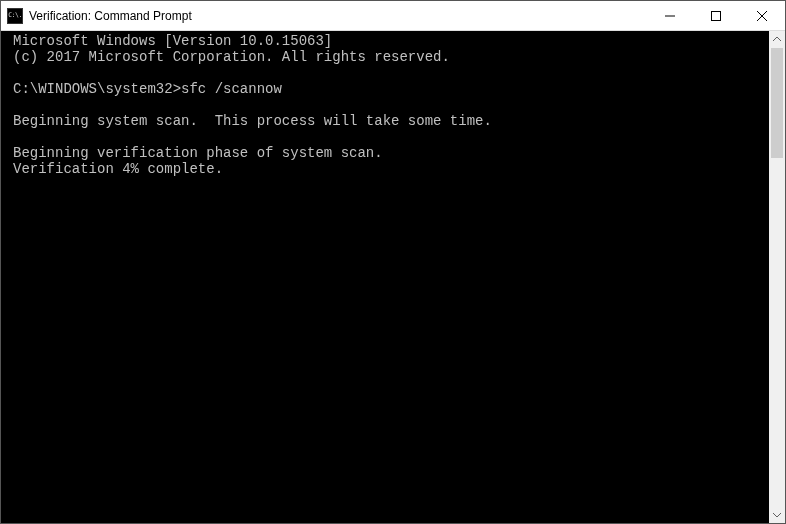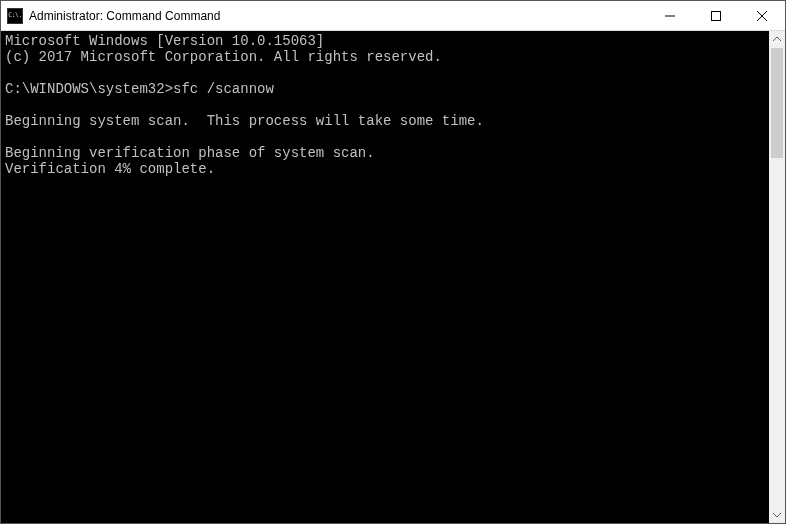--- a/index.html
+++ b/index.html
@@ -72,20 +72,21 @@
     .terminal {
       flex: 1;
       background: #000;
       color: #c0c0c0;
       font-family: Consolas, "Courier New", monospace;
       font-size: 14px;
       line-height: 16px;
       padding: 2px 4px;
       white-space: pre;
       overflow: hidden;
+      margin-left: 8px;
     }
     .scrollbar {
       width: 16px;
       background: #f0f0f0;
       position: relative;
       display: flex;
       flex-direction: column;
     }
     .sb-arrow {
       width: 16px;
@@ -112,21 +113,21 @@
     .term-line { min-height:16px; }
   </style>
 </head>
 <body>
 
 <div class="window">
   <div class="titlebar">
     <div class="titlebar-icon">
       <span class="titlebar-icon-text">C:\.</span>
     </div>
-    <div class="titlebar-title">Administrator: Command Command</div>
+    <div class="titlebar-title">Verification: Command Prompt</div>
     <div class="win-controls">
       <div class="win-btn">
         <svg width="10" height="10">
             <line x1="0" y1="5" x2="10" y2="5" stroke="#000" stroke-width="1"></line>
           </svg>
       </div>
       <div class="win-btn">
         <svg width="10" height="10">
             <rect x="0.5" y="0.5" width="9" height="9" fill="none" stroke="#000" stroke-width="1"></rect>
           </svg>

